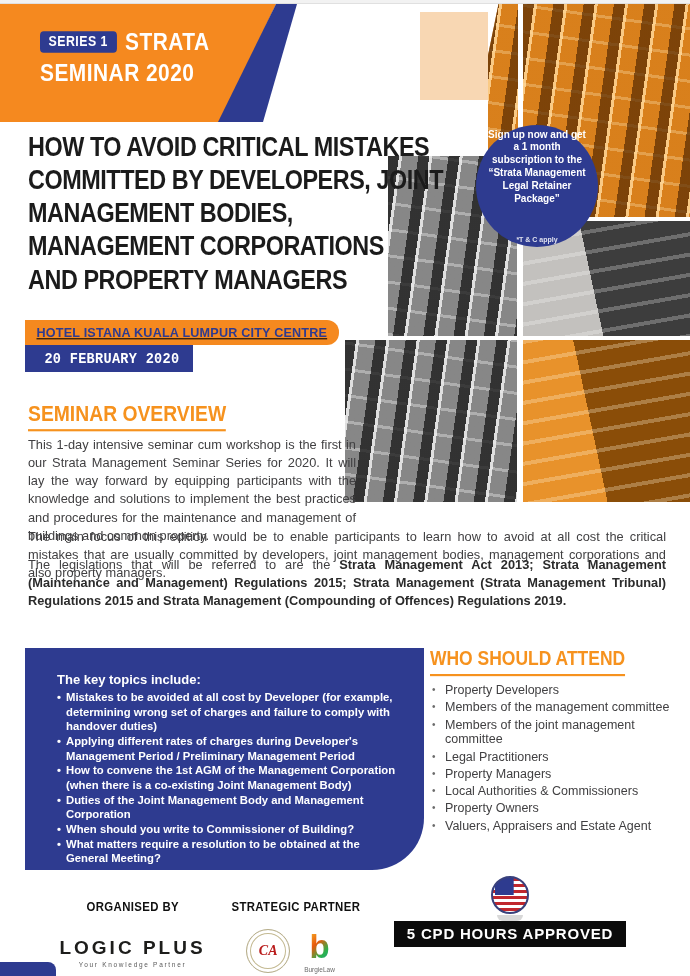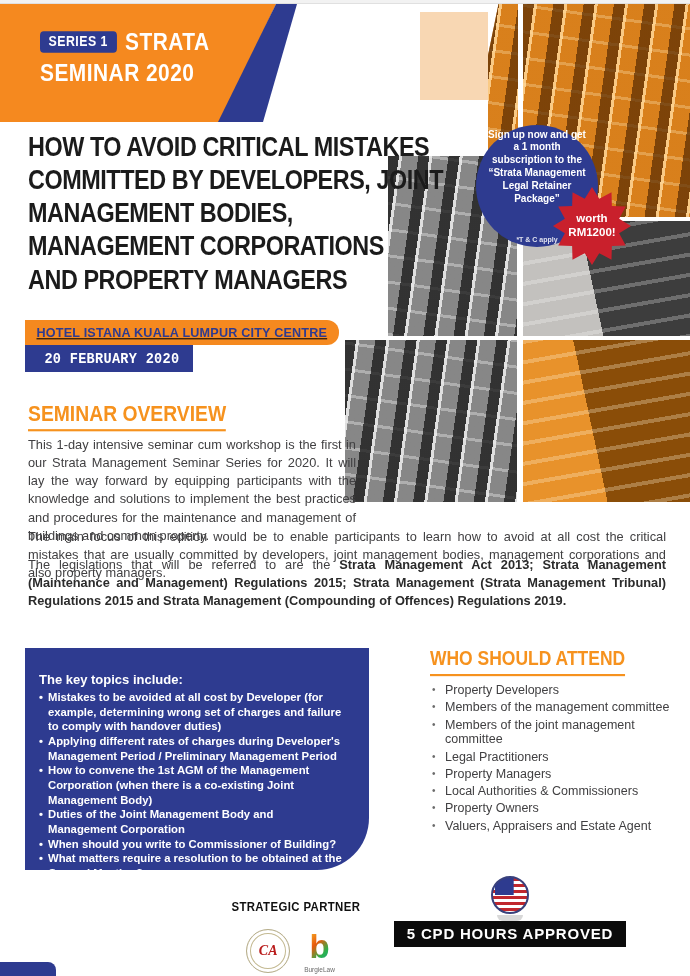--- a/index.html
+++ b/index.html
@@ -64,22 +64,22 @@
 
   
   .overview-head{position:absolute;left:28px;top:396px;font-size:21px;z-index:5;}
   .para{color:#414042;font-size:12.8px;line-height:1.42;text-align:justify;position:absolute;z-index:5;}
   .para1{left:28px;top:432px;width:328px;}
   .para2{left:28px;top:524px;width:638px;}
   .para3{left:28px;top:552px;width:638px;}
   .para3 b{color:#2b2b2b;}
 
   
-  .topics-box{position:absolute;left:25px;top:644px;width:344px;height:222px;background:#2E3B90;
-      border-radius:0 0 52px 0;z-index:5;box-sizing:border-box;padding:24px 26px 0 14px;color:#fff;overflow:hidden;}
+  .topics-box{position:absolute;left:25px;top:644px;width:399px;height:222px;background:#2E3B90;
+      border-radius:0 0 52px 0;z-index:5;box-sizing:border-box;padding:24px 26px 0 32px;color:#fff;overflow:hidden;}
   .topics-title{font-size:13px;font-weight:800;margin-bottom:3px;}
   .kt-item{display:flex;font-size:11.3px;font-weight:700;line-height:1.3;}
   .kt-bullet{width:9px;flex:0 0 9px;}
   
   .wsa-head{position:absolute;left:430px;top:643px;font-size:19px;z-index:5;}
   .wsa-list{position:absolute;left:432px;top:679px;width:252px;z-index:5;}
   .wsa-item{display:flex;color:#414042;font-size:12.5px;line-height:1.18;margin-bottom:2.5px;}
   .wsa-bullet{width:13px;flex:0 0 13px;color:#6b6b6b;font-size:10px;padding-top:1px;}
 
   
@@ -133,24 +133,20 @@
       <span class="hdr-title">STRATA</span>
     </div>
     <div class="hdr-title2">SEMINAR 2020</div>
   </div>
 
   <div class="promo-circle">
     <div class="promo-text">Sign up now and get a 1 month subscription to the “Strata Management Legal Retainer Package”</div>
     <div class="promo-tc">*T &amp; C apply</div>
   </div>
 
-  <div class="burst">
-    <div>worth</div>
-    <div>RM1200!</div>
-  </div>
 
   <div class="headline">
     <div>HOW TO AVOID CRITICAL MISTAKES</div>
     <div>COMMITTED BY DEVELOPERS, JOINT</div>
     <div>MANAGEMENT BODIES,</div>
     <div>MANAGEMENT CORPORATIONS</div>
     <div>AND PROPERTY MANAGERS</div>
   </div>
 
   <div class="venue-bar">
@@ -223,20 +219,25 @@
     <div class="wsa-item">
         <span class="wsa-bullet">•</span>
         <span>Property Owners</span>
       </div>
     <div class="wsa-item">
         <span class="wsa-bullet">•</span>
         <span>Valuers, Appraisers and Estate Agent</span>
       </div>
   </div>
 
+  <div class="org-col">
+    <div class="foot-label" style="display:inline-block;">ORGANISED BY</div>
+    <div class="logic-logo">LOGIC PLUS</div>
+    <div class="logic-tag">Your Knowledge Partner</div>
+  </div>
 
   <div class="sp-col">
     <div class="foot-label" style="display:inline-block;">STRATEGIC PARTNER</div>
     <div class="sp-logos">
       <div class="ca-logo">
         <div class="ca-circle">
           <span class="ca-mono">CA</span>
         </div>
         <div class="ca-script">Chur Associates</div>
       </div>

